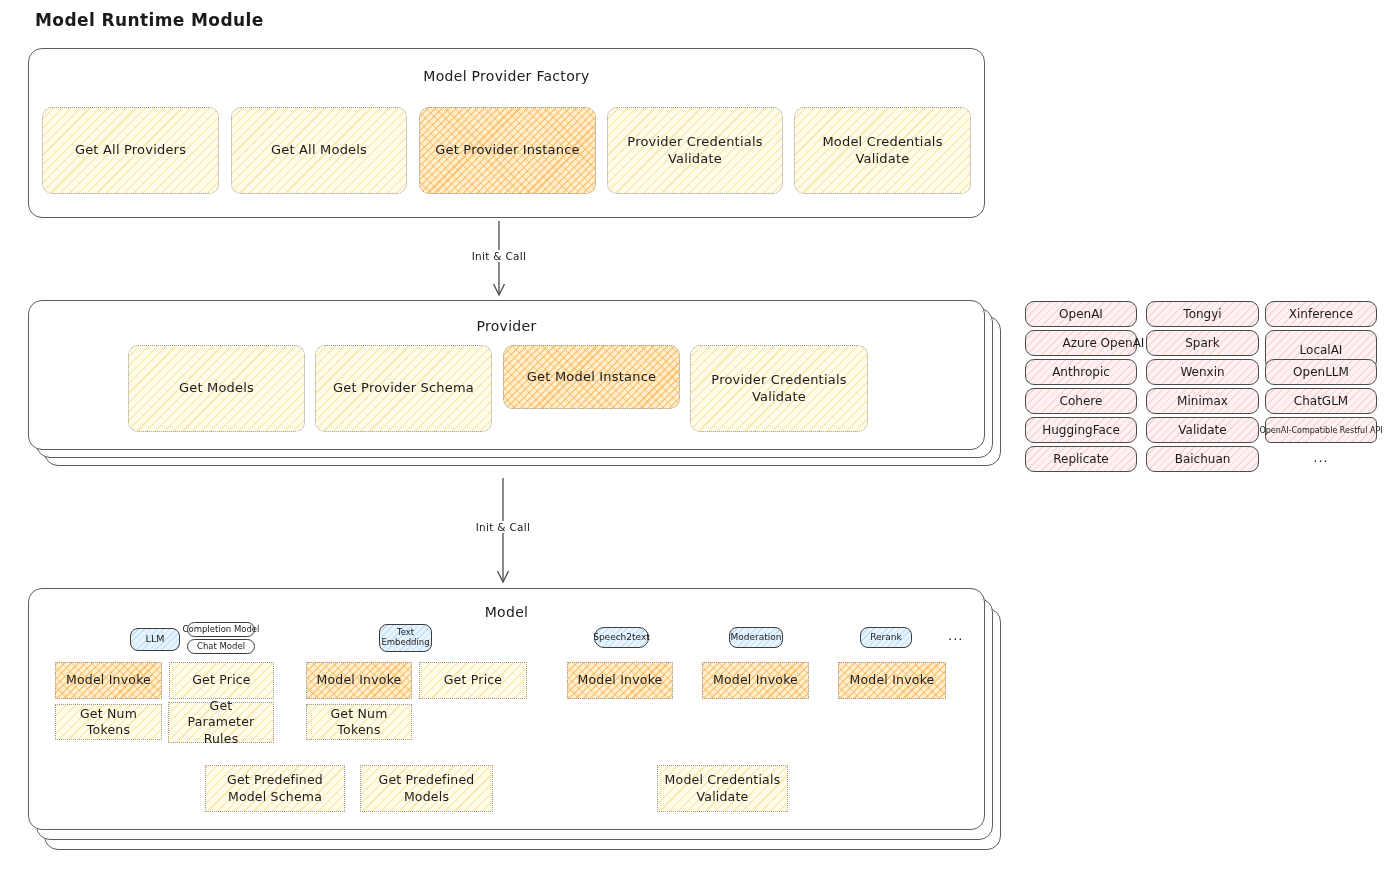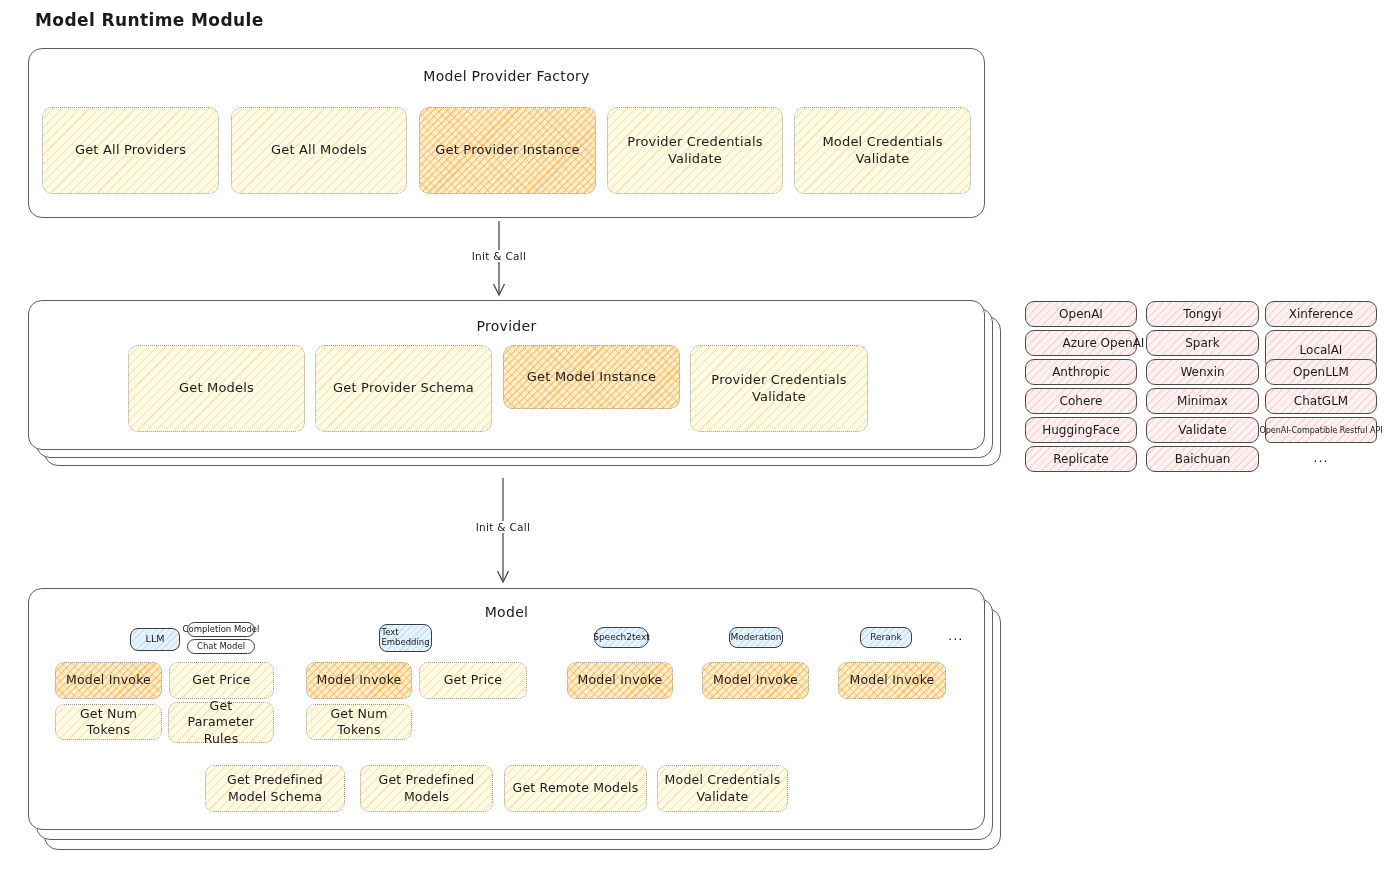--- a/index.html
+++ b/index.html
@@ -14,32 +14,32 @@
 
   
   .op { position:absolute; display:flex; align-items:center; justify-content:center; text-align:center;
         border:1.4px dotted #9a9a9a; border-radius:10px; font-size:13px; line-height:1.3;
         padding:2px 6px; box-sizing:border-box; letter-spacing:0.2px; }
   .op.yellow { background-color:#fffbe9;
         background-image:repeating-linear-gradient(135deg, rgba(250,204,92,0.38) 0 1.5px, transparent 1.5px 6.5px); }
   .op.orange { background-color:#fdeecd;
         background-image:repeating-linear-gradient(135deg, rgba(255,163,46,0.5) 0 1.5px, transparent 1.5px 5px),
                          repeating-linear-gradient(45deg, rgba(255,163,46,0.3) 0 1.5px, transparent 1.5px 7px); }
-  .op.small { font-size:12.5px; border-radius:9px; }
+  .op.small { font-size:12.5px; border-radius:0; }
 
   
   .chip { position:absolute; display:flex; align-items:center; justify-content:center; text-align:center;
           border:1.3px solid #4a4a4a; border-radius:9px; font-size:12px; white-space:nowrap;
           background-color:#fdf1f1;
           background-image:repeating-linear-gradient(135deg, rgba(250,158,158,0.32) 0 1.3px, transparent 1.3px 5.5px);
           box-sizing:border-box; padding:0 3px; }
   .chip.tiny { font-size:8px;border-radius:6px; }
 
   
-  .tag-blue, .tag-white { position:absolute; display:flex; align-items:center; justify-content:center; 
+  .tag-blue, .tag-white { position:absolute; display:flex; align-items:center; justify-content:center; text-align:center;
           border:1.2px solid #3c3c3c; border-radius:8px; font-size:9px; line-height:1.15;
           box-sizing:border-box; padding:1px 3px; white-space:normal; }
   .tag-blue { background-color:#e8f4fd;
           background-image:repeating-linear-gradient(135deg, rgba(130,190,245,0.35) 0 1.2px, transparent 1.2px 4.5px); }
   .tag-white { background:#ffffff; font-size:8.5px; white-space:nowrap; }
 
   .ellipsis { position:absolute; font-size:13px; letter-spacing:1px; }
 
   .arrow { position:absolute; }
   .flow-label { position:absolute; transform:translateX(-50%); background:#ffffff; padding:0 4px;
@@ -126,16 +126,15 @@
   <div class="op orange small" style="left:306px; top:662px; width:106px; height:37px;">Model Invoke</div>
   <div class="op yellow small" style="left:419px; top:662px; width:108px; height:37px;">Get Price</div>
   <div class="op yellow small" style="left:306px; top:704px; width:106px; height:36px;">Get Num Tokens</div>
 
   <div class="op orange small" style="left:567px; top:662px; width:106px; height:37px;">Model Invoke</div>
   <div class="op orange small" style="left:702px; top:662px; width:107px; height:37px;">Model Invoke</div>
   <div class="op orange small" style="left:838px; top:662px; width:108px; height:37px;">Model Invoke</div>
 
   <div class="op yellow small" style="left:360px; top:765px; width:133px; height:47px;">Get Predefined Models</div>
   <div class="op yellow small" style="left:205px; top:765px; width:140px; height:47px;">Get Predefined Model Schema</div>
-  <div class="op yellow small" style="left:504px; top:765px; width:143px; height:47px;">Get Remote Models</div>
   <div class="op yellow small" style="left:657px; top:765px; width:131px; height:47px;">Model Credentials Validate</div>
 
 </div>
 
 </body></html>

